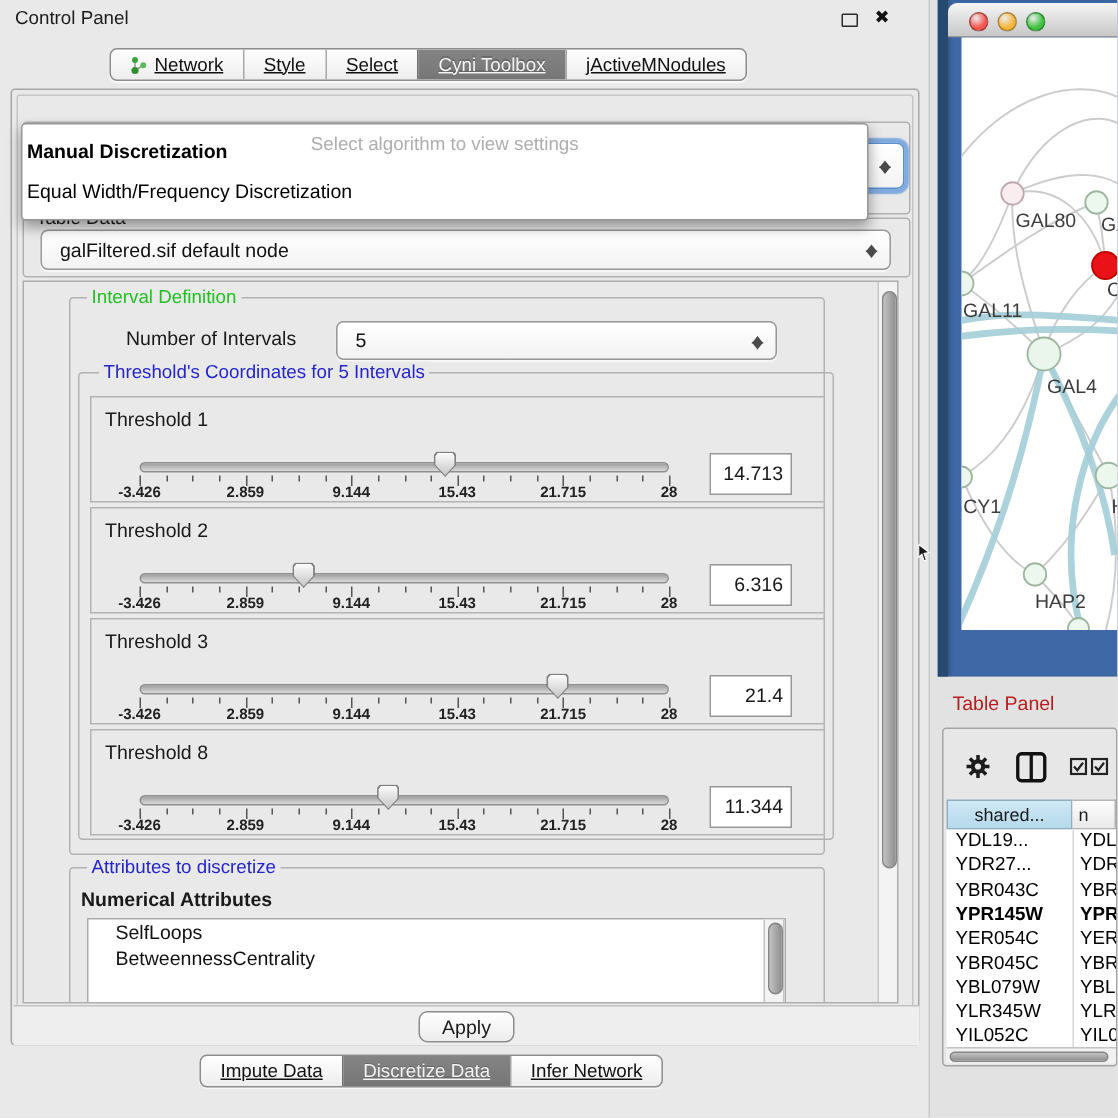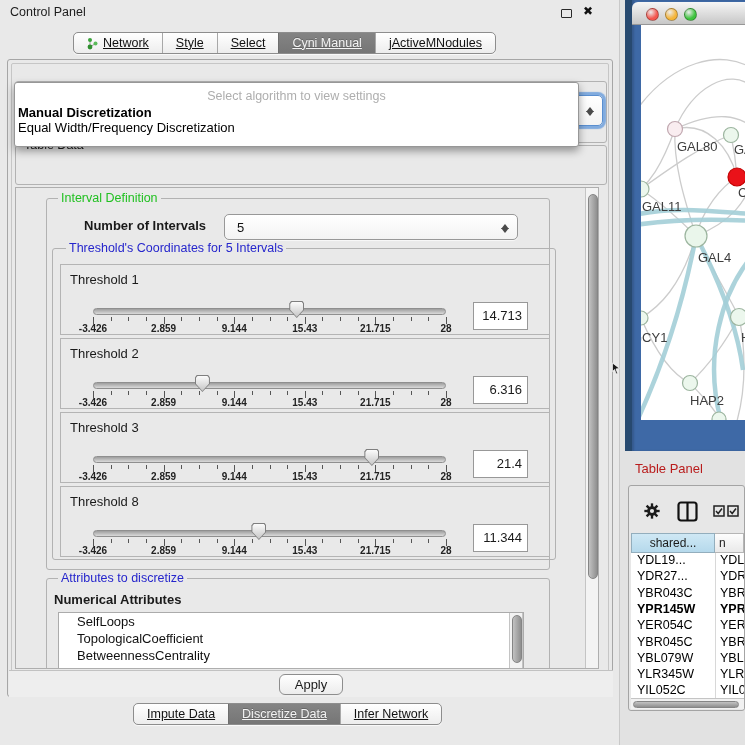--- a/index.html
+++ b/index.html
@@ -115,51 +115,55 @@
         </svg>
         <span>Network</span>
       </div>
       <div class="tab">
         <span>Style</span>
       </div>
       <div class="tab">
         <span>Select</span>
       </div>
       <div class="tab selected">
-        <span>Cyni Manual</span>
+        <span>Cyni Toolbox</span>
       </div>
       <div class="tab">
         <span>jActiveMNodules</span>
       </div>
     </div>
 
   <div id="main-panel" class="abs">
     <div id="main-inner" class="abs"></div>
 
     <div class="abs gbox" style="left:7px;top:21px;width:592px;height:62px;"></div>
     <div class="abs gtitle" style="left:13px;top:14px;z-index:1;margin-top:40px;">Discretization Algorithm</div>
     <div class="abs combo focus-ring" style="left:17px;top:35px;width:578px;height:31px;">
       <span class="arrows"></span>
     </div>
 
     <div id="algo-popup" class="abs">
       <div class="ph">Select algorithm to view settings</div>
-    <div class="opt b" style="top: 22px; text-align: center;">Manual Discretization</div>
+    <div class="opt b" style="top: 10px; text-align: center;">Manual Discretization</div>
         <div class="opt" style="top: 37px;">Equal Width/Frequency Discretization</div>
       </div>
 
     <div class="abs gbox" style="left:7px;top:85px;width:592px;height:40px;"></div>
     <div class="abs gtitle" style="left:13px;top:78px;">Table Data</div>
+    <div class="abs combo" style="left:19px;top:93px;width:567px;height:27px;">
+      <span class="val">galFiltered.sif default node</span>
+      <span class="arrows"></span>
+    </div>
 
     <div id="scroll-area" class="abs">
 
       <div class="abs gbox" style="left:30px;top:10px;width:504px;height:372px;"></div>
       <div class="abs gtitle green" style="left:42px;top:3px;">Interval Definition</div>
 
-      <div class="abs" style="left:68px;top:30px;font-size:13px;font-weight:bold;">Number of Intervals</div>
+      <div class="abs" style="left:68px;top:30px;font-size:13px;font-weight:normal;">Number of Intervals</div>
       <div class="abs combo" style="left:208px;top:26px;width:294px;height:26px;">
         <span class="val">5</span>
         <span class="arrows"></span>
       </div>
 
       <div class="abs gbox" style="left:36px;top:60px;width:504px;height:312px;"></div>
       <div class="abs gtitle blue" style="left:50px;top:53px;">Threshold's Coordinates for 5 Intervals</div>
       <div>
           <div class="tpanel" style="top: 76px;">
             <div class="tlabel">Threshold 1</div>
@@ -304,21 +308,20 @@
         </div>
 
       <div class="abs gbox" style="left:30px;top:390px;width:504px;height:95px;"></div>
       <div class="abs gtitle blue" style="left:42px;top:383px;">Attributes to discretize</div>
       <div class="abs" style="left:38px;top:404px;font-size:13px;font-weight:bold;">Numerical Attributes</div>
       <div id="attr-list">
         <div class="abs vsb" style="right:0;top:0;width:14px;height:100%;">
           <div class="abs sb-thumb" style="left:1.5px;top:2px;width:10px;height:48px;"></div>
         </div>
       <div class="item">SelfLoops</div>
-          <div class="item">TopologicalCoefficient</div>
           <div class="item">BetweennessCentrality</div>
         </div>
 
       <div class="abs vsb" style="left:569px;top:0;width:15px;height:482px;">
         <div class="abs sb-thumb" style="left:2px;top:6px;width:10px;height:385px;"></div>
       </div>
     </div>
 
     <div id="apply-row" class="abs">
       <div id="apply-btn">Apply</div>

